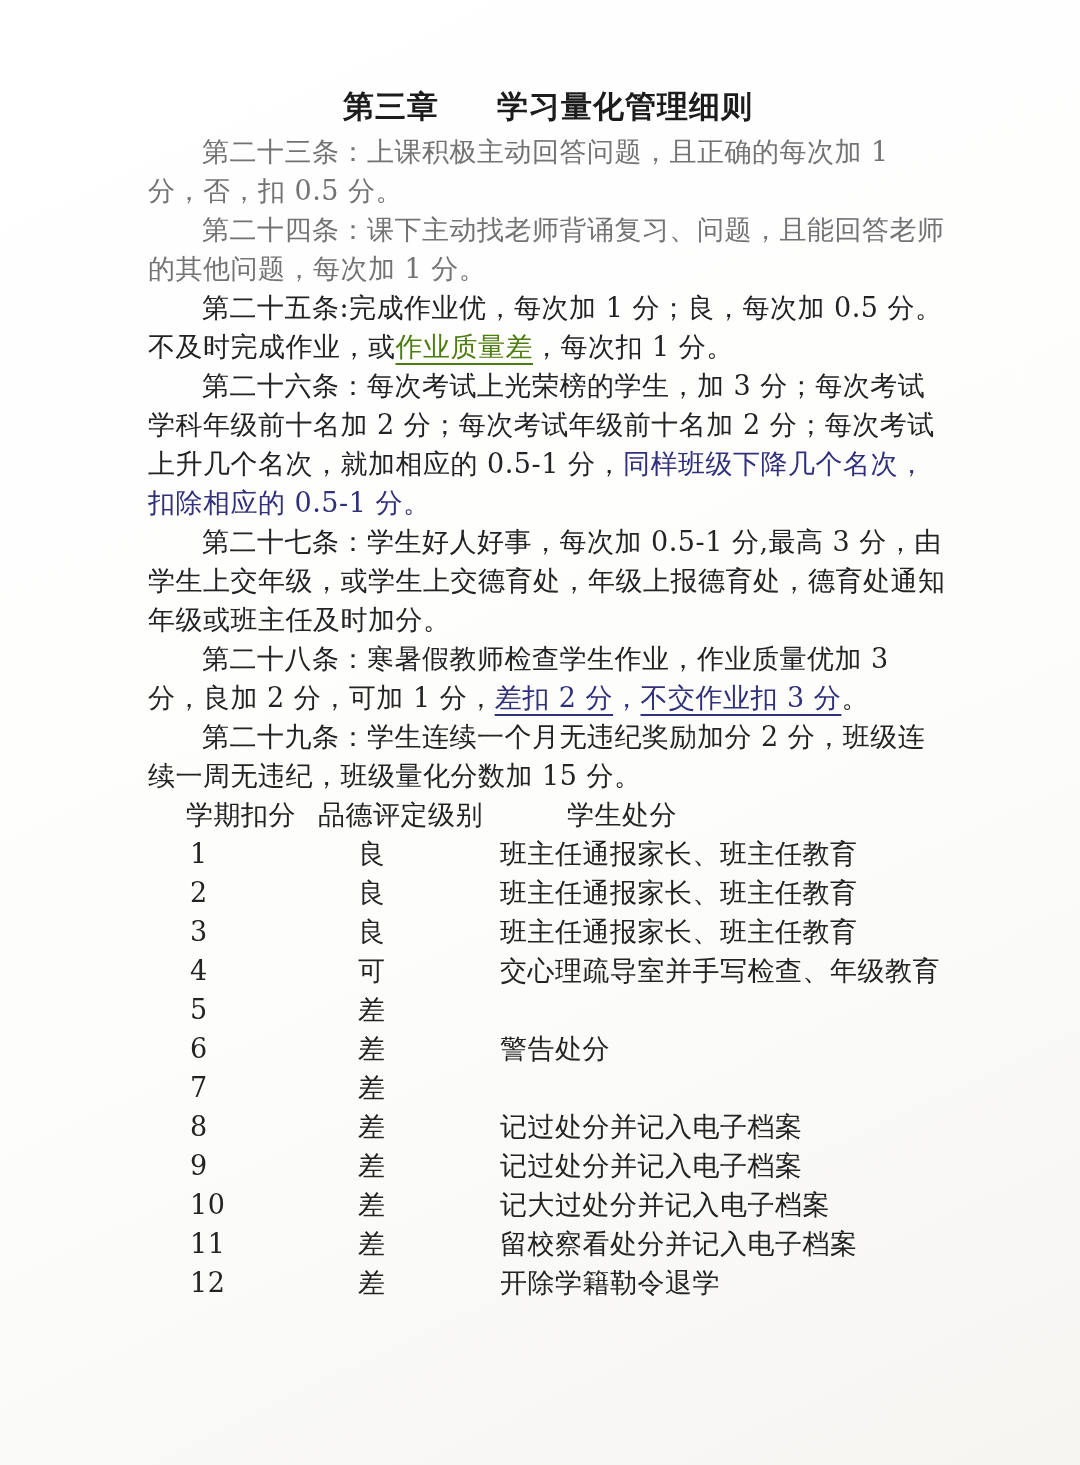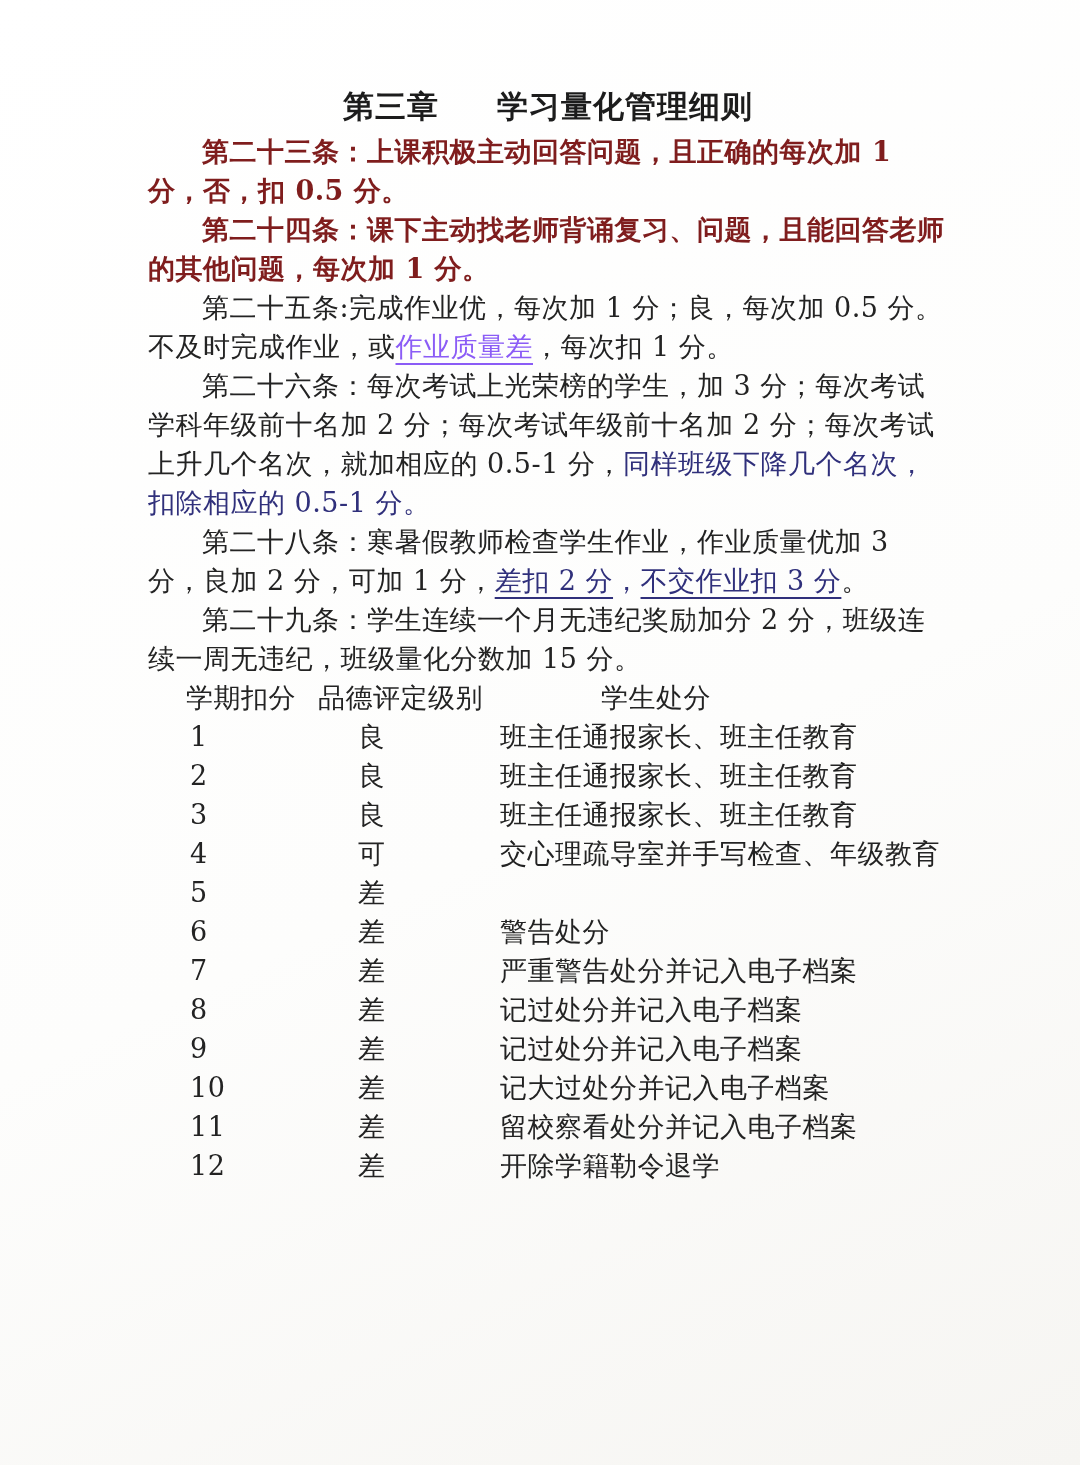--- a/index.html
+++ b/index.html
@@ -24,36 +24,36 @@
   }
   .doc-title .gap { display: inline-block; width: 58px; }
   p.para {
     margin: 0;
     font-size: 27px;
     line-height: 39px;
     text-indent: 2em;
     letter-spacing: 0.5px;
   }
   .navy { color: #30307b; }
-  .navy-strong { color: #7f1d1d; font-weight: 700; }
-  .violet { color: #8b5cf6; margin-top: 32px; }
+  .navy-strong { color: #737373; font-weight: 400; }
+  .violet { color: #4d7c0f; margin-top: 32px; }
   .u {
     text-decoration: underline;
     text-decoration-thickness: 2px;
     text-underline-offset: 7px;
   }
   
   .score-table { margin-top: 0; }
   .t-head {
     font-size: 27px; line-height: 39px; letter-spacing: 0.5px;
     white-space: nowrap;
   }
   .t-head .h1 { margin-left: 38px; }
   .t-head .h2 { margin-left: 22px; }
-  .t-head .h3 { margin-left: 118px; }
+  .t-head .h3 { margin-left: 84px; }
   .t-row {
     display: flex;
     font-size: 27px; line-height: 39px; letter-spacing: 0.5px;
   }
   .c-score { width: 172px; box-sizing: border-box; padding-left: 42px;
     font-family: "DejaVu Serif", "Liberation Serif", serif; }
   .c-grade { width: 180px; box-sizing: border-box; padding-left: 38px; }
   .c-punish { flex: 1; }
 </style>
 </head>
@@ -64,20 +64,21 @@
   <h1 class="doc-title"><span>第三章</span><span class="gap"></span><span>学习量化管理细则</span></h1>
 
   <p class="para"><span class="navy-strong">第二十三条：</span><span class="navy-strong">上课积极主动回答问题，且正确的每次加 1 分，否，扣 0.5 分。</span></p>
 
   <p class="para"><span class="navy-strong">第二十四条：</span><span class="navy-strong">课下主动找老师背诵复习、问题，且能回答老师的其他问题，每次加 1 分。</span></p>
 
   <p class="para"><span>第二十五条:</span><span>完成作业优，每次加 1 分；良，每次加 0.5 分。不及时完成作业，或</span><span class="violet u">作业质量差</span><span>，每次扣 1 分。</span></p>
 
   <p class="para"><span>第二十六条：</span><span>每次考试上光荣榜的学生，加 3 分；每次考试学科年级前十名加 2 分；每次考试年级前十名加 2 分；每次考试上升几个名次，就加相应的 0.5-1 分，</span><span class="navy">同样班级下降几个名次，扣除相应的 0.5-1 分。</span></p>
 
+  <p class="para"><span>第二十七条：</span><span>学生好人好事，每次加 0.5-1 分,最高 3 分，由学生上交年级，或学生上交德育处，年级上报德育处，德育处通知年级或班主任及时加分。</span></p>
 
   <p class="para"><span>第二十八条：</span><span>寒暑假教师检查学生作业，作业质量优加 3 分，良加 2 分，可加 1 分，</span><span class="navy u">差扣 2 分</span><span class="navy">，</span><span class="navy u">不交作业扣 3 分</span><span>。</span></p>
 
   <p class="para"><span>第二十九条：</span><span>学生连续一个月无违纪奖励加分 2 分，班级连续一周无违纪，班级量化分数加 15 分。</span></p>
 
 
   <div class="score-table">
     <div class="t-head"><span class="h1">学期扣分</span><span class="h2">品德评定级别</span><span class="h3">学生处分</span></div>
 
     <div class="t-row">
@@ -105,21 +106,20 @@
       <span class="c-grade">差</span>
     </div>
     <div class="t-row">
       <span class="c-score">6</span>
       <span class="c-grade">差</span>
       <span class="c-punish">警告处分</span>
     </div>
     <div class="t-row">
       <span class="c-score">7</span>
       <span class="c-grade">差</span>
-      <span class="c-punish">严重警告处分并记入电子档案</span>
     </div>
     <div class="t-row">
       <span class="c-score">8</span>
       <span class="c-grade">差</span>
       <span class="c-punish">记过处分并记入电子档案</span>
     </div>
     <div class="t-row">
       <span class="c-score">9</span>
       <span class="c-grade">差</span>
       <span class="c-punish">记过处分并记入电子档案</span>

